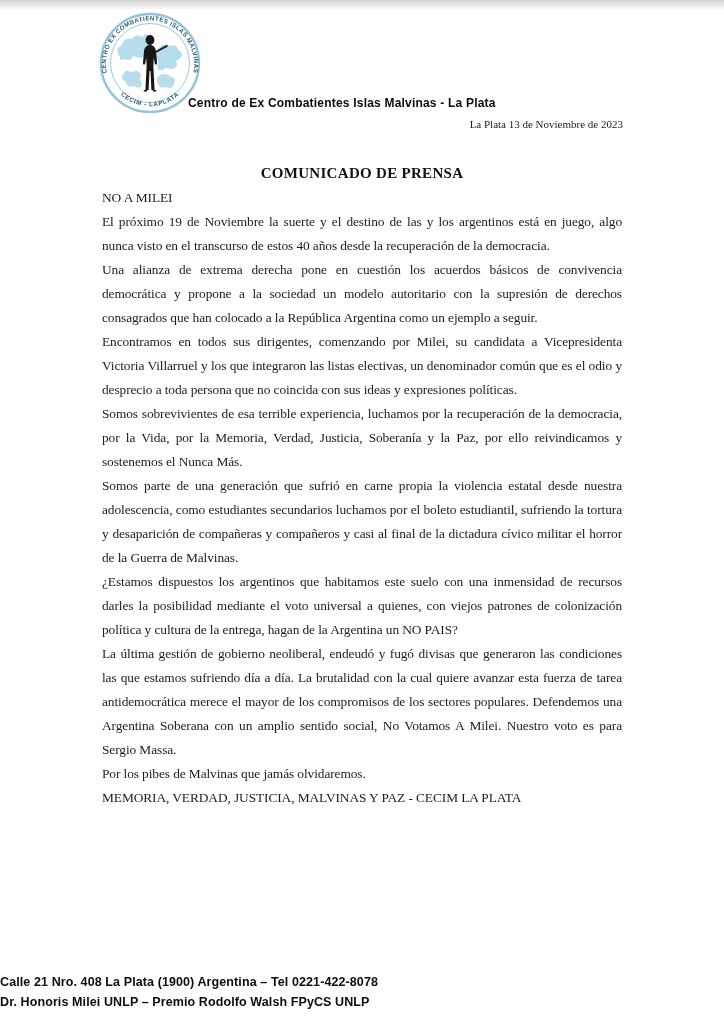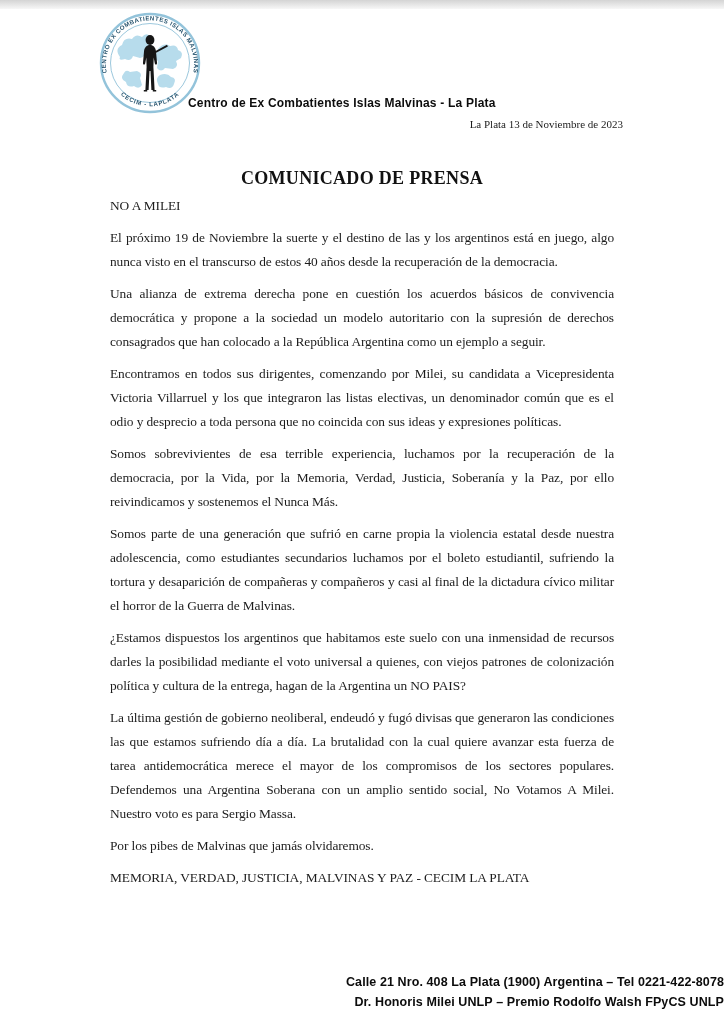--- a/index.html
+++ b/index.html
@@ -44,40 +44,40 @@
     right: 101px;
     font-size: 11px;
     color: #1c1c1c;
   }
   .subject {
     position: absolute;
     top: 153px;
     left: 0; right: 0;
     text-align: center;
     font-weight: bold;
-    font-size: 18px;
+    font-size: 15px;
     letter-spacing: 0.3px;
     color: #111;
   }
   .body-text {
     position: absolute;
     top: 186px;
     left: 102px;
     width: 520px;
     font-size: 13.4px;
     line-height: 24px;
     letter-spacing: -0.1px;
     text-align: justify;
   }
-  .body-text p { margin: 8px; }
+  .body-text p { margin: 0; }
   .doc-footer {
     position: absolute;
     left: 0; right: 0;
     bottom: 12px;
-    text-align: right;
+    text-align: left;
     font-family: "Liberation Sans", sans-serif;
     font-weight: bold;
     font-size: 12.5px;
     line-height: 19.5px;
     letter-spacing: 0.1px;
     color: #0c0c0c;
   }
 </style>
 </head>
 <body>

